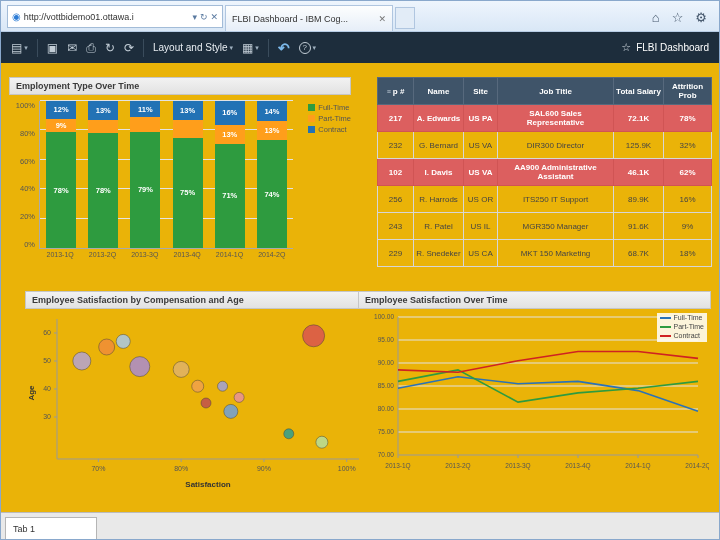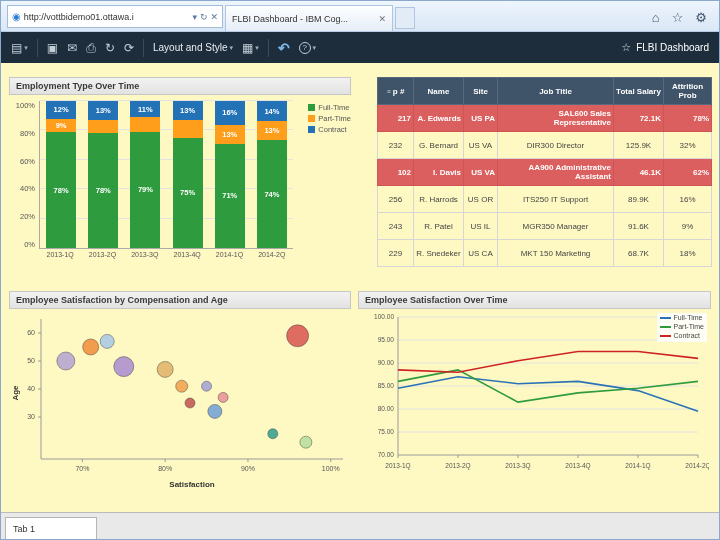--- a/index.html
+++ b/index.html
@@ -31,21 +31,21 @@
   .tool .caret { font-size:7px; color:#9fb0bf; }
   .tool.accent .glyph { color:#7cb9ea; font-size:14px; font-weight:bold; }
   .circle-glyph { display:inline-flex; width:12px; height:12px; border:1px solid #c2cdd6; border-radius:50%;
                   align-items:center; justify-content:center; font-size:8px; }
   .tool-sep { width:1px; height:18px; background:#3a4c5c; }
   .toolbar-right { margin-left:auto; display:flex; align-items:center; gap:5px; }
   .toolbar-right .star { color:#cfd8e0; font-size:11px; }
   .toolbar-right .db-title { color:#fff; font-size:10px; }
 
   
-  .content { position:relative; flex:1; background:#fef9c3; }
+  .content { position:relative; flex:1; background:#eab308; }
   .panel { position:absolute; }
   .panel-header { background:linear-gradient(#f2f2f2,#e2e2e2); border:1px solid #c6c6c6;
                   font-size:9px; font-weight:bold; color:#3a3a3a; padding:3px 6px; }
 
   
   #p-emp { left:8px; top:14px; width:342px; height:210px; }
   .emp-chart { position:relative; height:190px; padding-top:6px; }
   .emp-legend { position:absolute; right:0; top:8px; font-size:7.5px; color:#555; }
   .legend-row { display:flex; align-items:center; gap:3px; margin-bottom:2px; }
   .legend-swatch { width:7px; height:7px; display:inline-block; }
@@ -61,25 +61,25 @@
   .bar-seg { display:flex; align-items:center; justify-content:center; color:#fff;
              font-size:7.5px; font-weight:bold; overflow:hidden; }
   .emp-xlabels { display:flex; margin:2px 58px 0 30px; }
   .emp-xcell { flex:1; text-align:center; font-size:7px; color:#555; white-space:nowrap; }
 
   
   #p-table { left:376px; top:14px; width:334px; }
   table { border-collapse:collapse; width:100%; font-size:8px; table-layout:fixed; }
   th { background:#3f5469; color:#fff; border:1px solid #57697d; padding:4px 2px; font-weight:bold; text-align:center; }
   td { border:1px solid #d6d6d6; padding:3px 2px; text-align:center; color:#444; height:27px; }
-  tr.hl td { background:#dc5f5f; color:#fff; font-weight:bold; border-color:#d05454;text-align:right; }
+  tr.hl td { background:#dc5f5f; color:#fff; font-weight:bold; border-color:#d05454; }
   .grip { margin-right:2px; color:#c6d2dd; font-size:7px; }
 
   
-  #p-scatter { left:8px; top:228px; width:342px; height:212px; }
+  #p-scatter { left:24px; top:228px; width:342px; height:212px; }
   .scatter-chart { position:relative; height:194px; }
 
   
   #p-line { left:357px; top:228px; width:353px; height:212px; }
   .line-chart { position:relative; height:194px; }
   .line-legend { position:absolute; right:4px; top:4px; font-size:7px; color:#444;
                  background:rgba(255,255,255,.85); padding:1px 3px; }
 
   
   .bottom-bar { height:27px; background:#e9e9e9; border-top:1px solid #bbb; display:flex; align-items:flex-end; }

